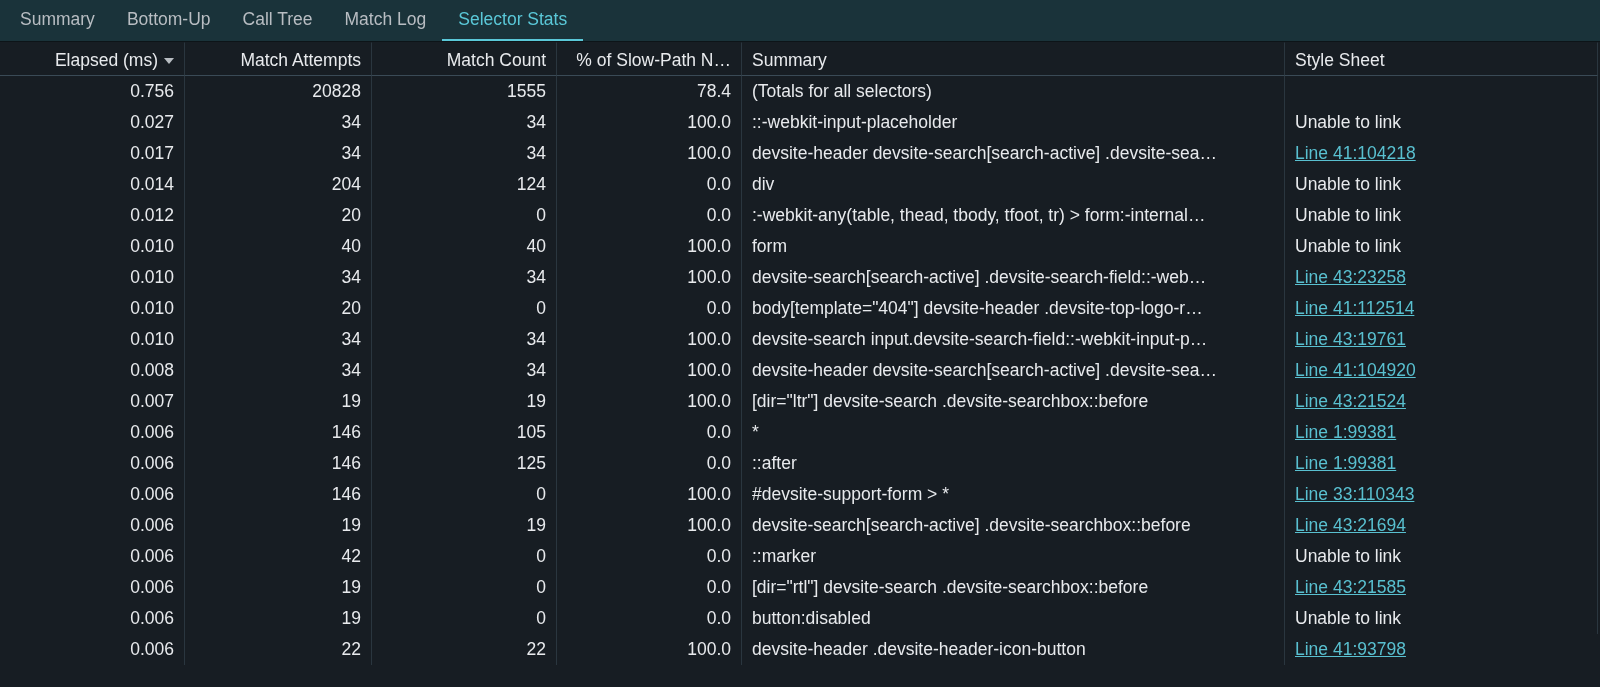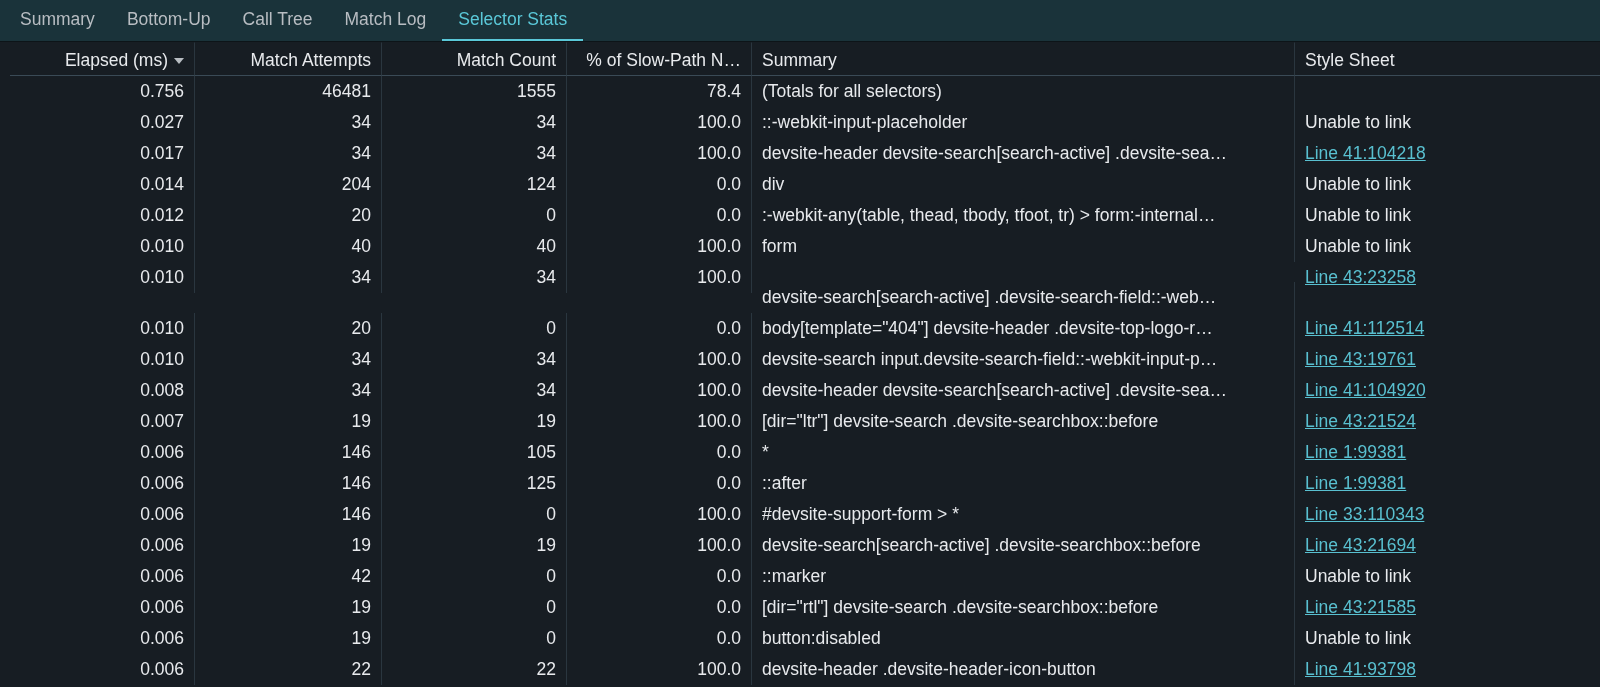--- a/index.html
+++ b/index.html
@@ -43,21 +43,20 @@
     white-space: nowrap;
   }
   .tab.active {
     color: var(--accent);
     border-bottom: 2px solid var(--accent);
   }
   .grid {
     display: grid;
     grid-template-columns: 185px 187px 185px 185px 543px 313px;
     width: 1600px;
-    padding-left: 10px;
   }
   .hcell, .cell {
     border-right: 1px solid var(--border-light);
     height: var(--row-h);
     line-height: var(--row-h);
     padding: 0 10px;
     overflow: hidden;
     text-overflow: ellipsis;
     white-space: nowrap;
   }
@@ -101,21 +100,21 @@
 <div class="grid" id="grid">
     <div class="hcell num"><span>Elapsed (ms)</span><span class="sort-ind"><svg width="10" height="6" viewBox="0 0 10 6">
           <path d="M0 0 L10 0 L5 6 Z" fill="#b8bdc2"></path>
         </svg></span></div>
     <div class="hcell num"><span>Match Attempts</span></div>
     <div class="hcell num"><span>Match Count</span></div>
     <div class="hcell num"><span>% of Slow-Path N…</span></div>
     <div class="hcell txt"><span>Summary</span></div>
     <div class="hcell txt"><span>Style Sheet</span></div>
     <div class="cell num row-stripe-a" style="background: var(--bg);">0.756</div>
-    <div class="cell num row-stripe-a" style="background: var(--bg);">46481</div>
+    <div class="cell num row-stripe-a" style="background: var(--bg);">20828</div>
     <div class="cell num row-stripe-a" style="background: var(--bg);">1555</div>
     <div class="cell num row-stripe-a" style="background: var(--bg);">78.4</div>
     <div class="cell txt row-stripe-a" style="background: var(--bg);">(Totals for all selectors)</div>
     <div class="cell txt row-stripe-a" style="background: var(--bg);"></div>
     <div class="cell num row-stripe-b" style="background: var(--bg);">0.027</div>
     <div class="cell num row-stripe-b" style="background: var(--bg);">34</div>
     <div class="cell num row-stripe-b" style="background: var(--bg);">34</div>
     <div class="cell num row-stripe-b" style="background: var(--bg);">100.0</div>
     <div class="cell txt row-stripe-b" style="background: var(--bg);">::-webkit-input-placeholder</div>
     <div class="cell txt row-stripe-b" style="background: var(--bg);">Unable to link</div>
@@ -140,21 +139,21 @@
     <div class="cell num row-stripe-b" style="background: var(--bg);">0.010</div>
     <div class="cell num row-stripe-b" style="background: var(--bg);">40</div>
     <div class="cell num row-stripe-b" style="background: var(--bg);">40</div>
     <div class="cell num row-stripe-b" style="background: var(--bg);">100.0</div>
     <div class="cell txt row-stripe-b" style="background: var(--bg);">form</div>
     <div class="cell txt row-stripe-b" style="background: var(--bg);">Unable to link</div>
     <div class="cell num row-stripe-a" style="background: var(--bg);">0.010</div>
     <div class="cell num row-stripe-a" style="background: var(--bg);">34</div>
     <div class="cell num row-stripe-a" style="background: var(--bg);">34</div>
     <div class="cell num row-stripe-a" style="background: var(--bg);">100.0</div>
-    <div class="cell txt row-stripe-a" style="background: var(--bg); margin-top: 20px;">devsite-search[search-active] .devsite-search-field::-web…</div>
+    <div class="cell txt row-stripe-a" style="background: var(--bg);">devsite-search[search-active] .devsite-search-field::-web…</div>
     <div class="cell txt row-stripe-a" style="background: var(--bg);"><span class="link">Line 43:23258</span></div>
     <div class="cell num row-stripe-b" style="background: var(--bg);">0.010</div>
     <div class="cell num row-stripe-b" style="background: var(--bg);">20</div>
     <div class="cell num row-stripe-b" style="background: var(--bg);">0</div>
     <div class="cell num row-stripe-b" style="background: var(--bg);">0.0</div>
     <div class="cell txt row-stripe-b" style="background: var(--bg);">body[template="404"] devsite-header .devsite-top-logo-r…</div>
     <div class="cell txt row-stripe-b" style="background: var(--bg);"><span class="link">Line 41:112514</span></div>
     <div class="cell num row-stripe-a" style="background: var(--bg);">0.010</div>
     <div class="cell num row-stripe-a" style="background: var(--bg);">34</div>
     <div class="cell num row-stripe-a" style="background: var(--bg);">34</div>

